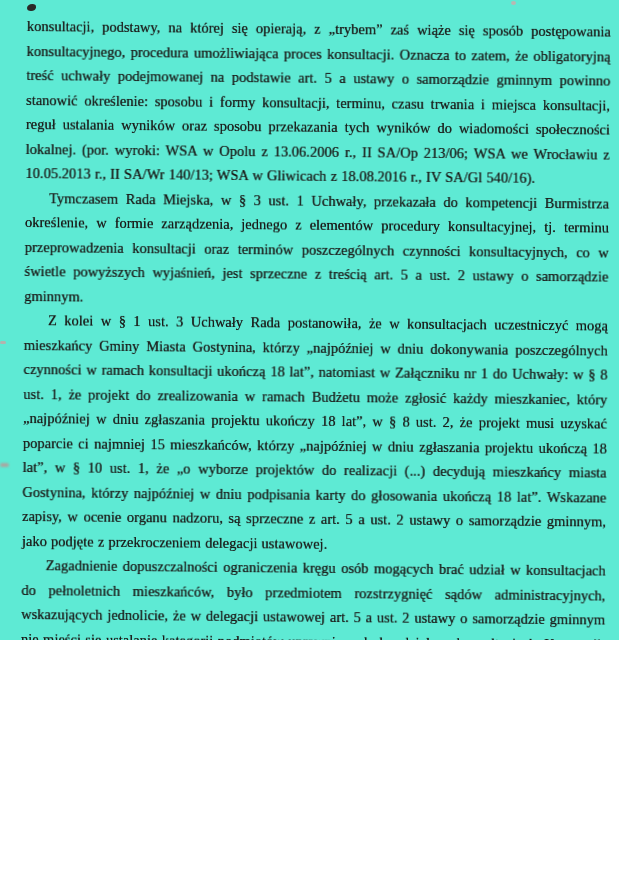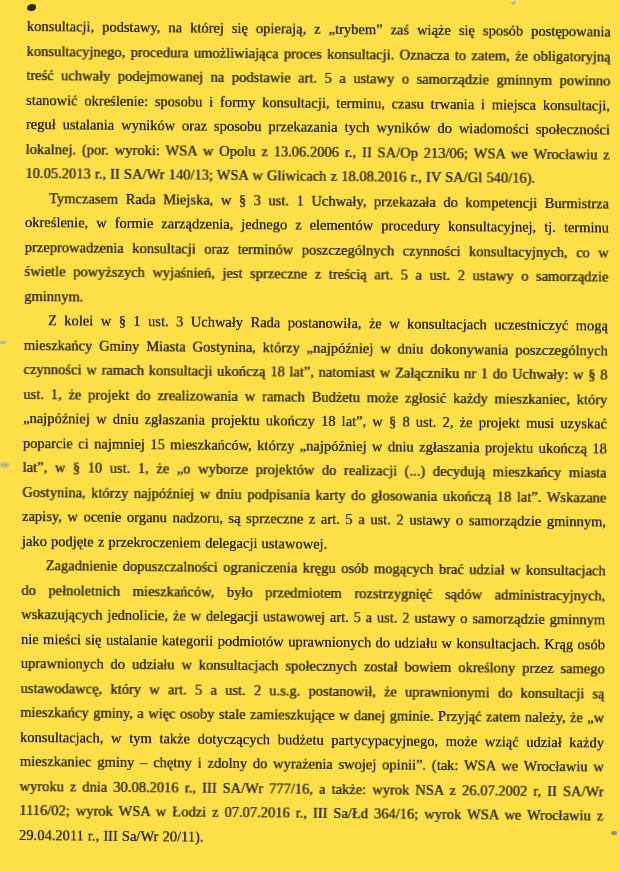--- a/index.html
+++ b/index.html
@@ -3,22 +3,22 @@
 <meta charset="utf-8">
 <style>
   html, body {
     margin: 0;
     padding: 0;
     background: #ffffff;
   }
   .page {
     position: relative;
     width: 619px;
-    height: 872px;
-    background: #fde047;
+    height: 640px;
+    background: #5eead4;
     overflow: hidden;
     font-family: "Liberation Serif", "DejaVu Serif", serif;
   }
   .text-block {
     position: absolute;
     left: 27px;
     top: 14px;
     width: 584px;
     font-size: 14.5px;
     line-height: 24.5px;

